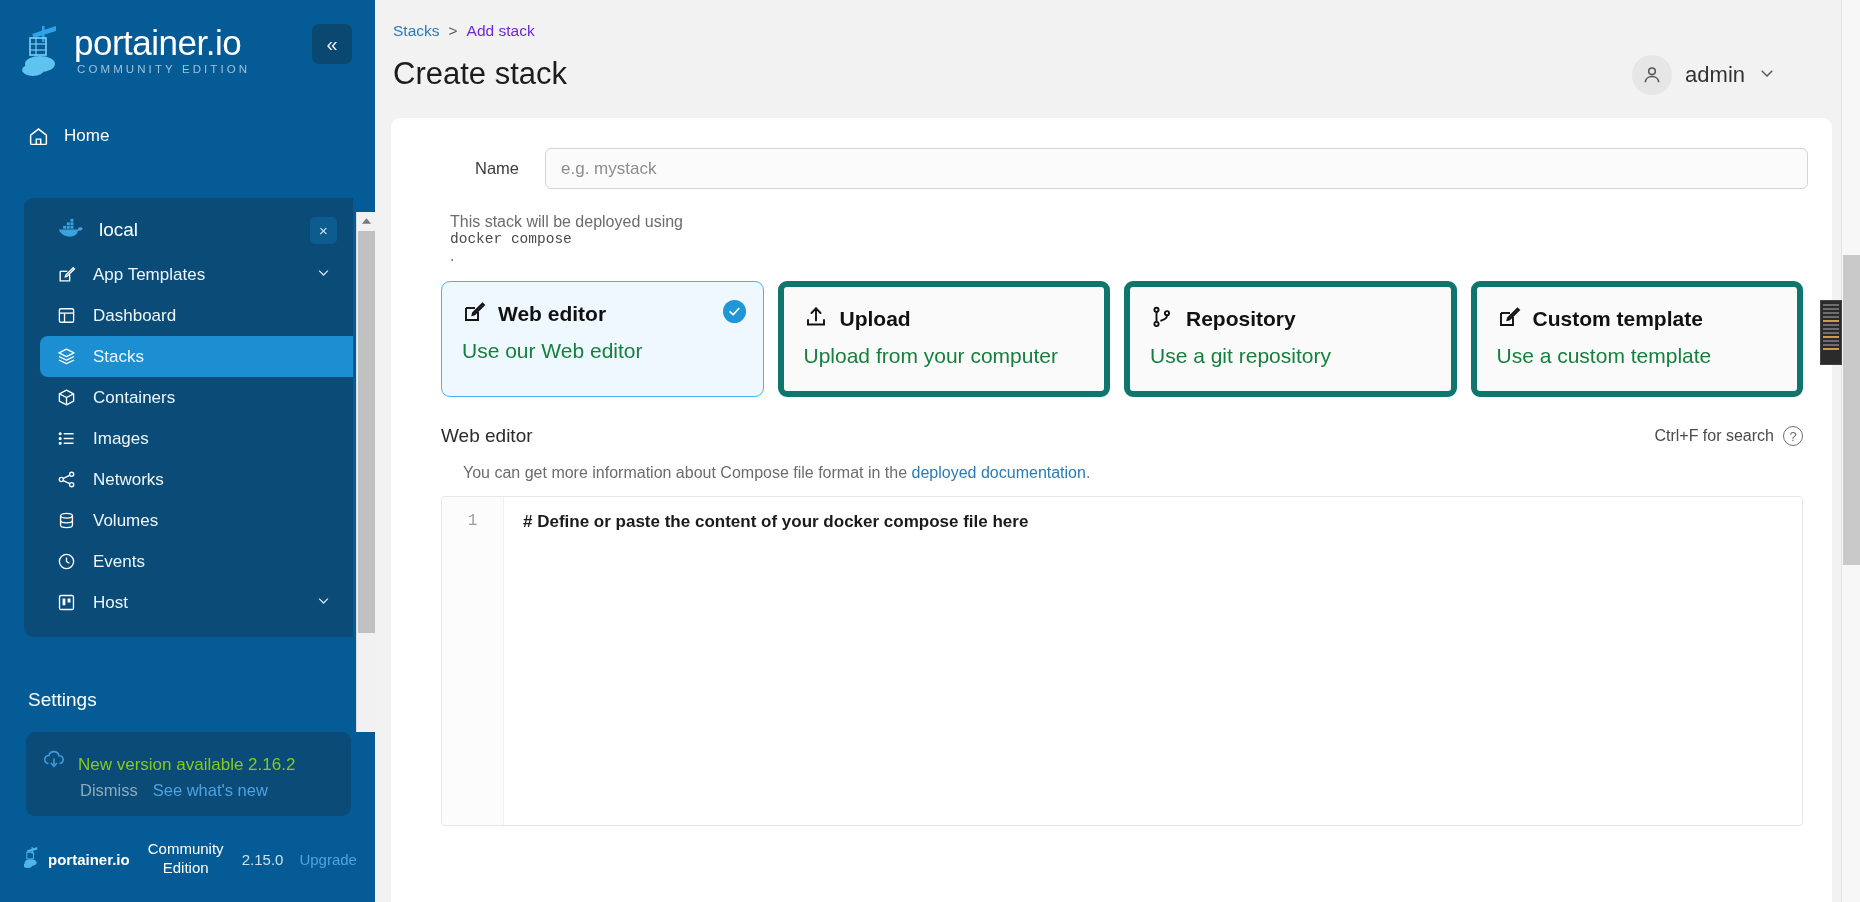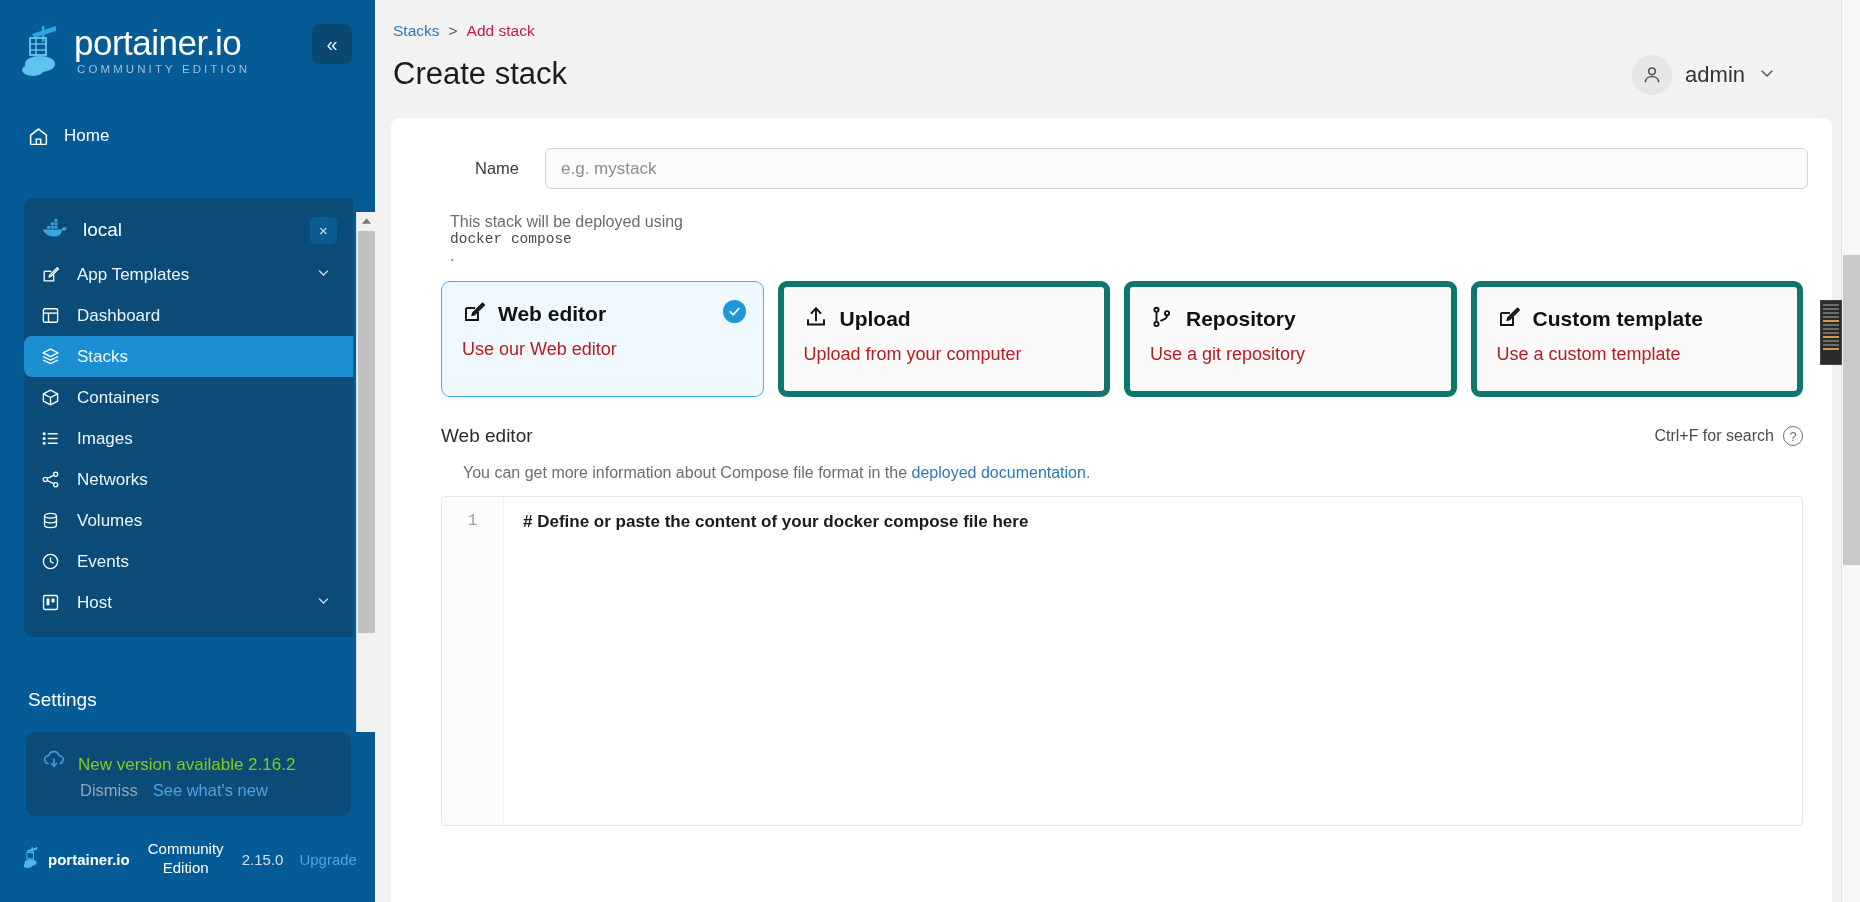--- a/index.html
+++ b/index.html
@@ -60,21 +60,21 @@
   .nav-item .ico { width: 30px; flex: 0 0 30px; display: flex; align-items: center; }
   .nav-item .lbl { margin-left: 6px; white-space: nowrap; }
 
   .home-row { margin: 8px 12px 0 12px; padding-left: 16px; }
 
   .env-block {
     margin-top: 40px;
     background: #0a4b78;
     border-radius: 9px 0 0 9px;
     margin-left: 24px;
-    padding: 8px 0 14px 0;
+    padding: 8px 0 14px 16px;
     position: relative;
   }
   .env-head {
     display: flex; align-items: center;
     height: 48px; padding-left: 17px; position: relative;
   }
   .env-name { color: #ffffff; font-size: 19px; margin-left: 14px; }
   .env-close {
     position: absolute; right: 16px; top: 11px;
     width: 27px; height: 27px; border-radius: 5px;
@@ -150,21 +150,21 @@
     overflow: hidden;
   }
   .topbar {
     height: 112px; padding: 22px 60px 0 18px;
     display: flex; justify-content: space-between;
   }
   .crumbs-wrap { padding-left: 0px; }
   .crumbs { font-size: 15.5px; display: flex; align-items: center; gap: 9px; }
   .crumb-link { color: #2a7bb5; cursor: pointer; }
   .crumb-sep { color: #555; }
-  .crumb-cur { color: #be185d; text-align: right; }
+  .crumb-cur { color: #6d28d9; text-align: right; }
   .page-title { font-size: 31px; color: #1c1c1c; margin-top: 16px; font-weight: 400; }
 
   .user-area { display: flex; align-items: center; gap: 13px; padding-top: 16px; padding-right: 24px; }
   .avatar {
     width: 40px; height: 40px; border-radius: 50%;
     background: #e6e6e6; display: flex; align-items: center; justify-content: center;
   }
   .user-name { font-size: 22px; color: #333; }
   .user-chev { color: #555; }
 
@@ -213,21 +213,21 @@
     border: 6px solid #0f766e; border-radius: 9px;
     background: #fafafa; padding: 18px 20px 0 20px;
     position: relative; cursor: pointer;
   }
   .method-card.selected {
     border: 1px solid #44b3ef;
     background: #eff8fe;
   }
   .method-head { display: flex; align-items: center; gap: 12px; }
   .method-title { font-size: 21px; font-weight: bold; color: #111; }
-  .method-desc { margin-top: 11px; font-size: 18px; color: #b91c1c; }
+  .method-desc { margin-top: 11px; font-size: 21px; color: #15803d; }
   .check-badge {
     position: absolute; right: 17px; top: 18px;
     width: 23px; height: 23px; border-radius: 50%;
     background: #1e96d8; display: flex; align-items: center; justify-content: center;
   }
 
   .editor-wrap {
     margin-top: 28px; padding-left: 26px; padding-right: 5px;
   }
   .editor-head {

